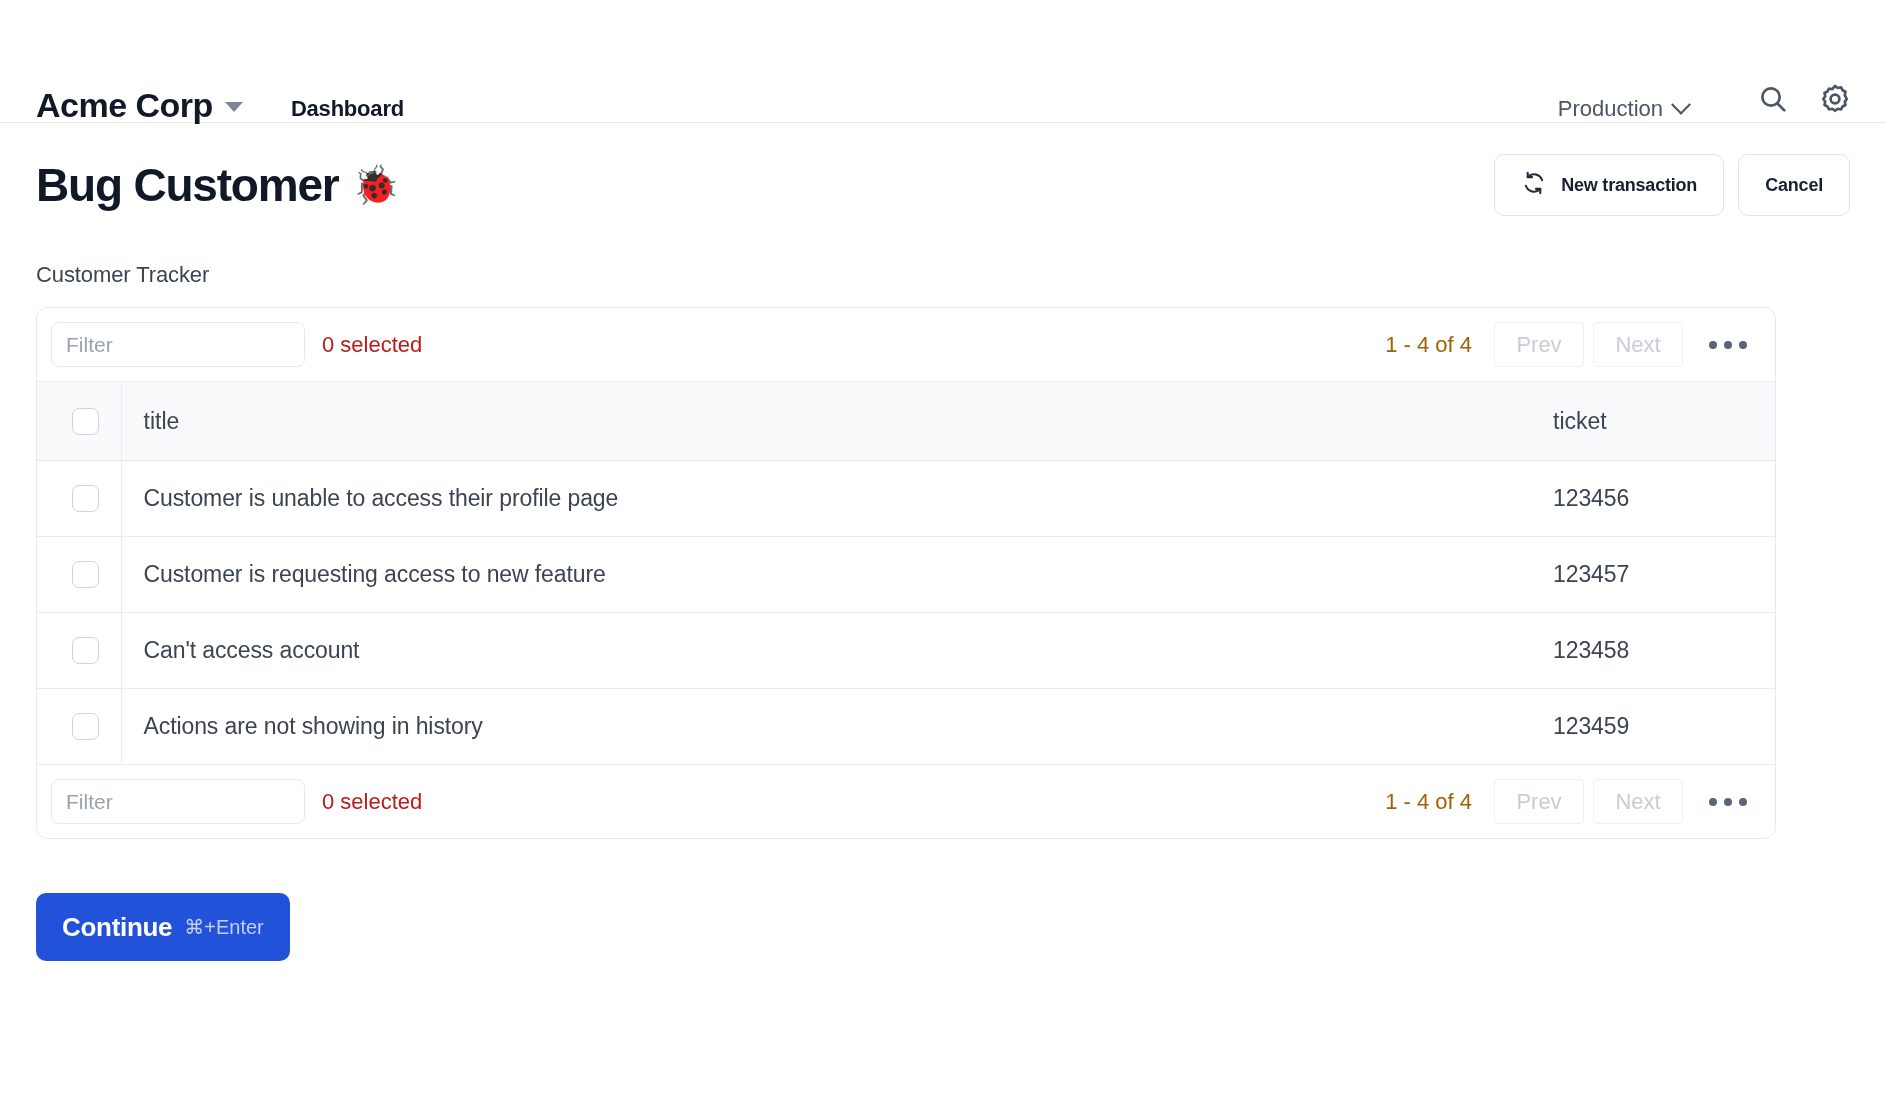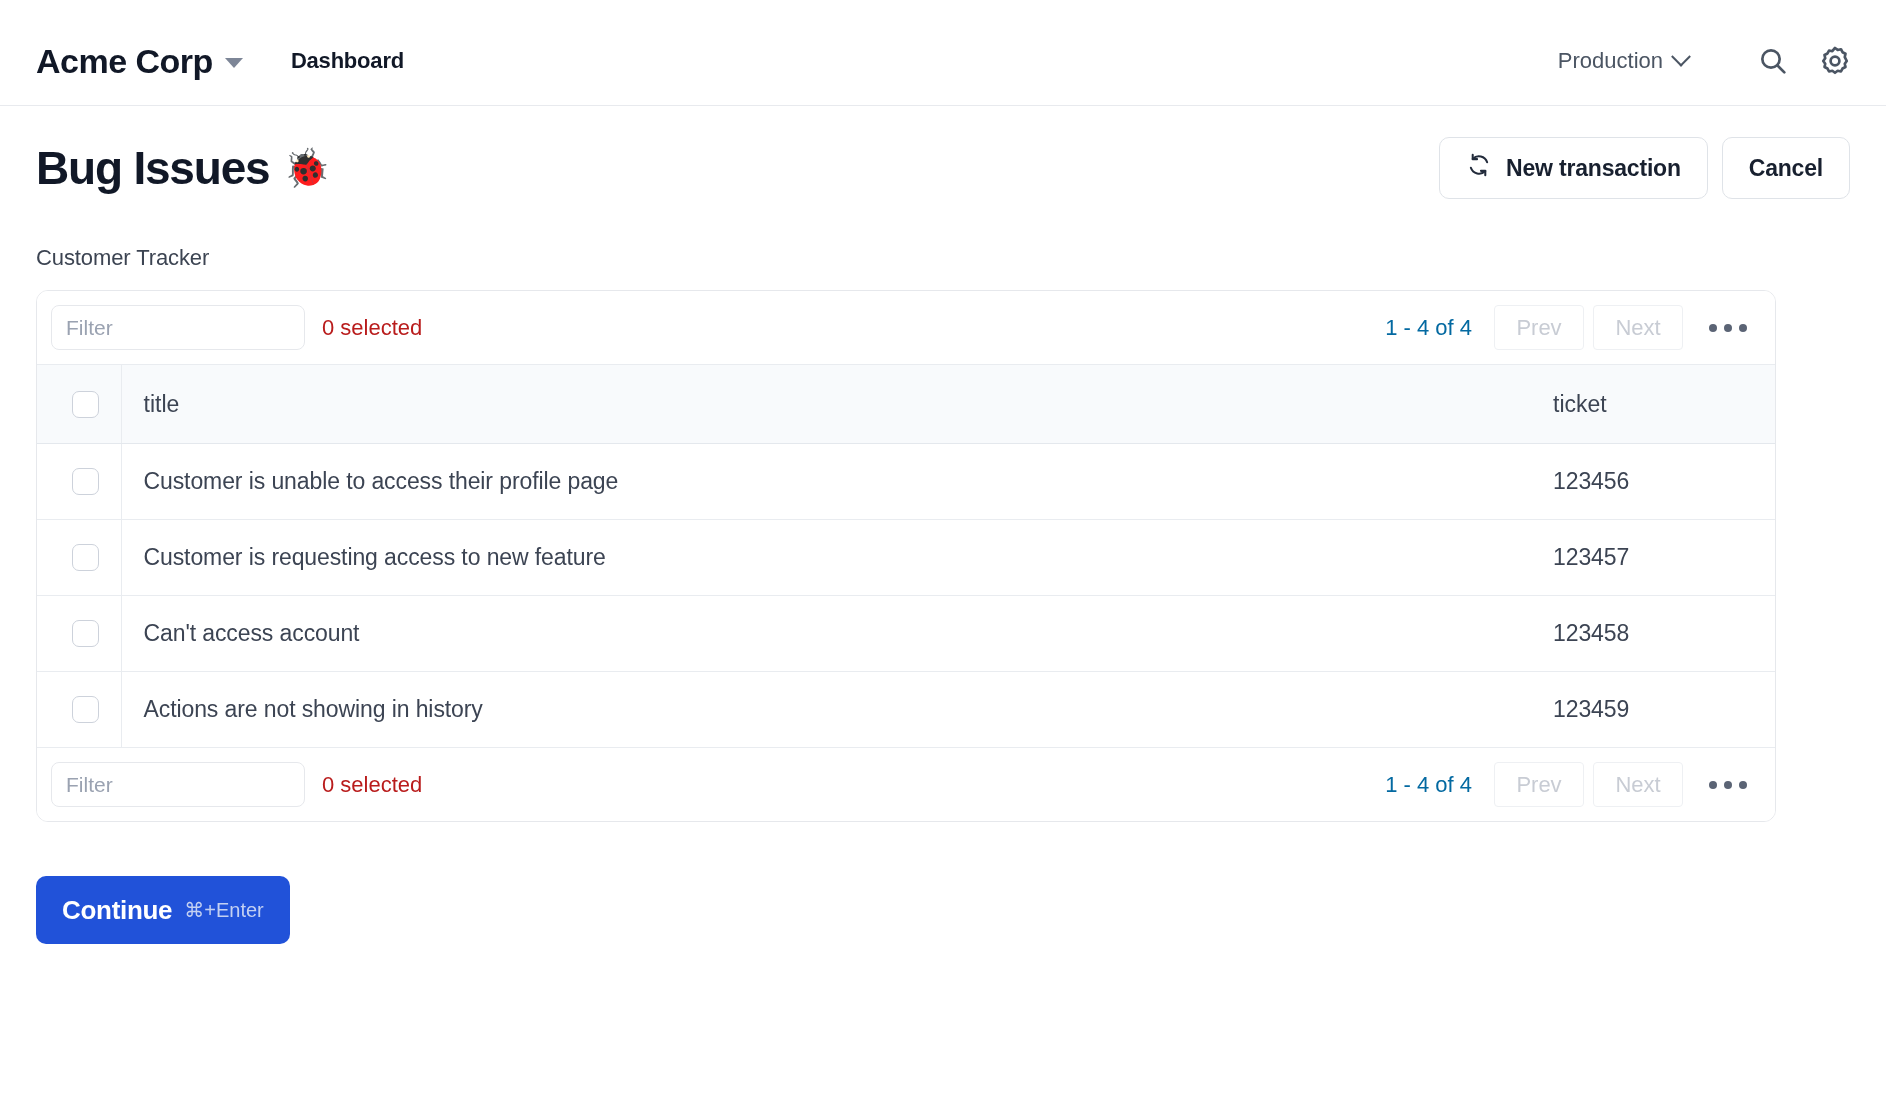--- a/index.html
+++ b/index.html
@@ -8,24 +8,24 @@
     width: 1886px;
     height: 1112px;
     background: #ffffff;
     font-family: "Liberation Sans", sans-serif;
     color: #1f2937;
     overflow: hidden;
   }
 
   
   .appbar {
-    height: 106px;
+    height: 123px;
     border-bottom: 1px solid #e8eaee;
     display: flex;
-    align-items: center;
+    align-items: flex-end;
     padding: 16px 28px 0 36px;
     background: #ffffff;
   }
   .brand {
     display: flex;
     align-items: center;
     gap: 12px;
   }
   .brand-name {
     font-size: 34px;
@@ -95,21 +95,21 @@
   .btn-outline {
     height: 62px;
     border: 1.6px solid #dfe3e8;
     border-radius: 10px;
     background: #ffffff;
     display: flex;
     align-items: center;
     justify-content: center;
     gap: 14px;
     padding: 0 26px;
-    font-size: 23px;
+    font-size: 18px;
     font-weight: 700;
     color: #18202f;
     letter-spacing: -0.2px;
     cursor: pointer;
     font-family: "Liberation Sans", sans-serif;
   }
 
   .section-label {
     margin-top: 46px;
     font-size: 22px;
@@ -148,21 +148,21 @@
   }
   .filter-input::placeholder { color: #9aa2b1; }
   .selected-count {
     margin-left: 17px;
     font-size: 22px;
     color: #b91c1c;
   }
   .toolbar-spacer { flex: 1 1 auto; }
   .range-text {
     font-size: 22px;
-    color: #0369a1;
+    color: #a16207;
     margin-right: 13px;
   }
   .pg-btn {
     height: 45px;
     min-width: 90px;
     border: 1.4px solid #eef0f3;
     border-radius: 4px;
     background: #ffffff;
     font-size: 22px;
     color: #c8ccd4;
@@ -277,21 +277,21 @@
         <circle cx="12" cy="12" r="3.1"></circle>
       </svg>
     </span>
   </div>
 </div>
 
 <div class="page">
 
   <div class="title-row">
     <h1 class="page-title">
-      <span>Bug Issues</span>
+      <span>Bug Customer</span>
       <span class="title-emoji">🐞</span>
     </h1>
     <div class="title-spacer"></div>
     <div class="title-actions">
       <button class="btn-outline">
         <span>
           <svg width="26" height="26" viewBox="0 0 24 24" fill="none" stroke="#222b3b" stroke-width="1.9" stroke-linecap="round" stroke-linejoin="round">
             <path d="M19.5 9.5A8 8 0 0 0 6.2 6.4"></path>
             <path d="M4.5 14.5A8 8 0 0 0 17.8 17.6"></path>
             <polyline points="6.2,2.6 6.2,6.6 10.2,6.6"></polyline>

